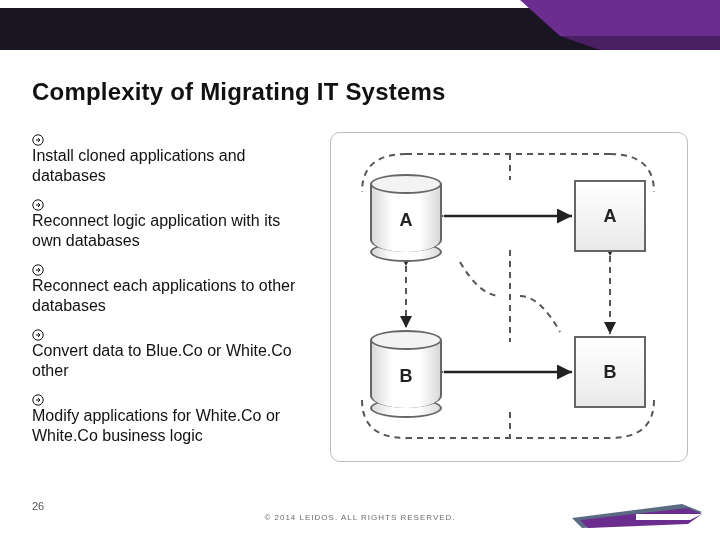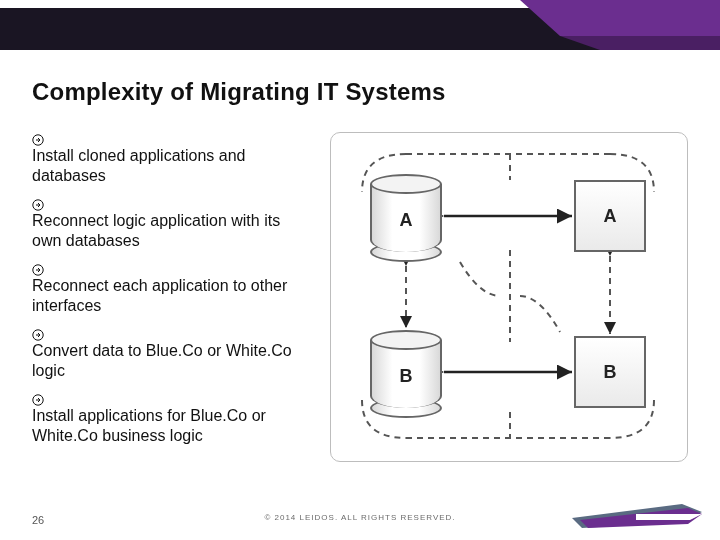--- a/index.html
+++ b/index.html
@@ -25,21 +25,21 @@
   .cylinder .bottom { position: absolute; bottom: 0; left: 0; width: 72px; height: 20px; border: 2px solid #666; border-radius: 50%; background: linear-gradient(to right, #d9d9d9 0%, #ffffff 30%, #ffffff 70%, #d9d9d9 100%); }
   .cylinder .top { position: absolute; top: 0; left: 0; width: 72px; height: 20px; border: 2px solid #666; border-radius: 50%; background: #f3f3f3; }
   .cylinder .label { position: absolute; top: 36px; left: 0; width: 72px; text-align: center; font-weight: bold; font-size: 18px; color: #222; }
   .rect { position: absolute; width: 72px; height: 72px; border: 2px solid #666; background: linear-gradient(to bottom, #ffffff 0%, #eaeaea 100%); display: flex; align-items: center; justify-content: center; font-weight: bold; font-size: 18px; color: #222; }
   
   .A-cyl { top: 42px; left: 40px; }
   .A-rect { top: 48px; left: 244px; }
   .B-cyl { top: 198px; left: 40px; }
   .B-rect { top: 204px; left: 244px; }
   
-  .page-num { position: absolute; bottom: 14px; left: 32px; font-size: 11px; color: #555; }
+  .page-num { position: absolute; bottom: 28px; left: 32px; font-size: 11px; color: #555; }
   .copyright { position: absolute; bottom: 18px; left: 0; width: 720px; text-align: center; font-size: 8px; letter-spacing: 1px; color: #6b6b6b; }
   .footer-shape { position: absolute; bottom: 8px; right: 18px; width: 130px; height: 34px; }
 </style>
 </head>
 <body>
 <div class="slide">
 
 <div class="banner">
   <div class="dark"></div>
   <div class="wedge">
@@ -71,39 +71,39 @@
     </span>
     <span>Reconnect logic application with its own databases</span>
   </li>
   <li>
     <span class="arrow-icon">
       <svg width="12" height="12" viewBox="0 0 12 12">
             <circle cx="6" cy="6" r="5.2" fill="none" stroke="#111" stroke-width="1"></circle>
             <path d="M4 6 L7 6 M6 4 L8 6 L6 8" fill="none" stroke="#111" stroke-width="1"></path>
           </svg>
     </span>
-    <span>Reconnect each application to other interfaces</span>
+    <span>Reconnect each applications to other databases</span>
   </li>
   <li>
     <span class="arrow-icon">
       <svg width="12" height="12" viewBox="0 0 12 12">
             <circle cx="6" cy="6" r="5.2" fill="none" stroke="#111" stroke-width="1"></circle>
             <path d="M4 6 L7 6 M6 4 L8 6 L6 8" fill="none" stroke="#111" stroke-width="1"></path>
           </svg>
     </span>
-    <span>Convert data to Blue.Co or White.Co logic</span>
+    <span>Convert data to Blue.Co or White.Co other</span>
   </li>
   <li>
     <span class="arrow-icon">
       <svg width="12" height="12" viewBox="0 0 12 12">
             <circle cx="6" cy="6" r="5.2" fill="none" stroke="#111" stroke-width="1"></circle>
             <path d="M4 6 L7 6 M6 4 L8 6 L6 8" fill="none" stroke="#111" stroke-width="1"></path>
           </svg>
     </span>
-    <span>Install applications for Blue.Co or White.Co business logic</span>
+    <span>Modify applications for White.Co or White.Co business logic</span>
   </li>
 </ul>
 
 <div class="diagram">
   <div class="diagram-frame"></div>
 
   <svg width="358" height="330" style="position:absolute;top:0;left:0">
     <defs>
       <marker id="ah" markerWidth="8" markerHeight="8" refX="6" refY="3" orient="auto">
         <path d="M0,0 L6,3 L0,6 Z" fill="#222"></path>

